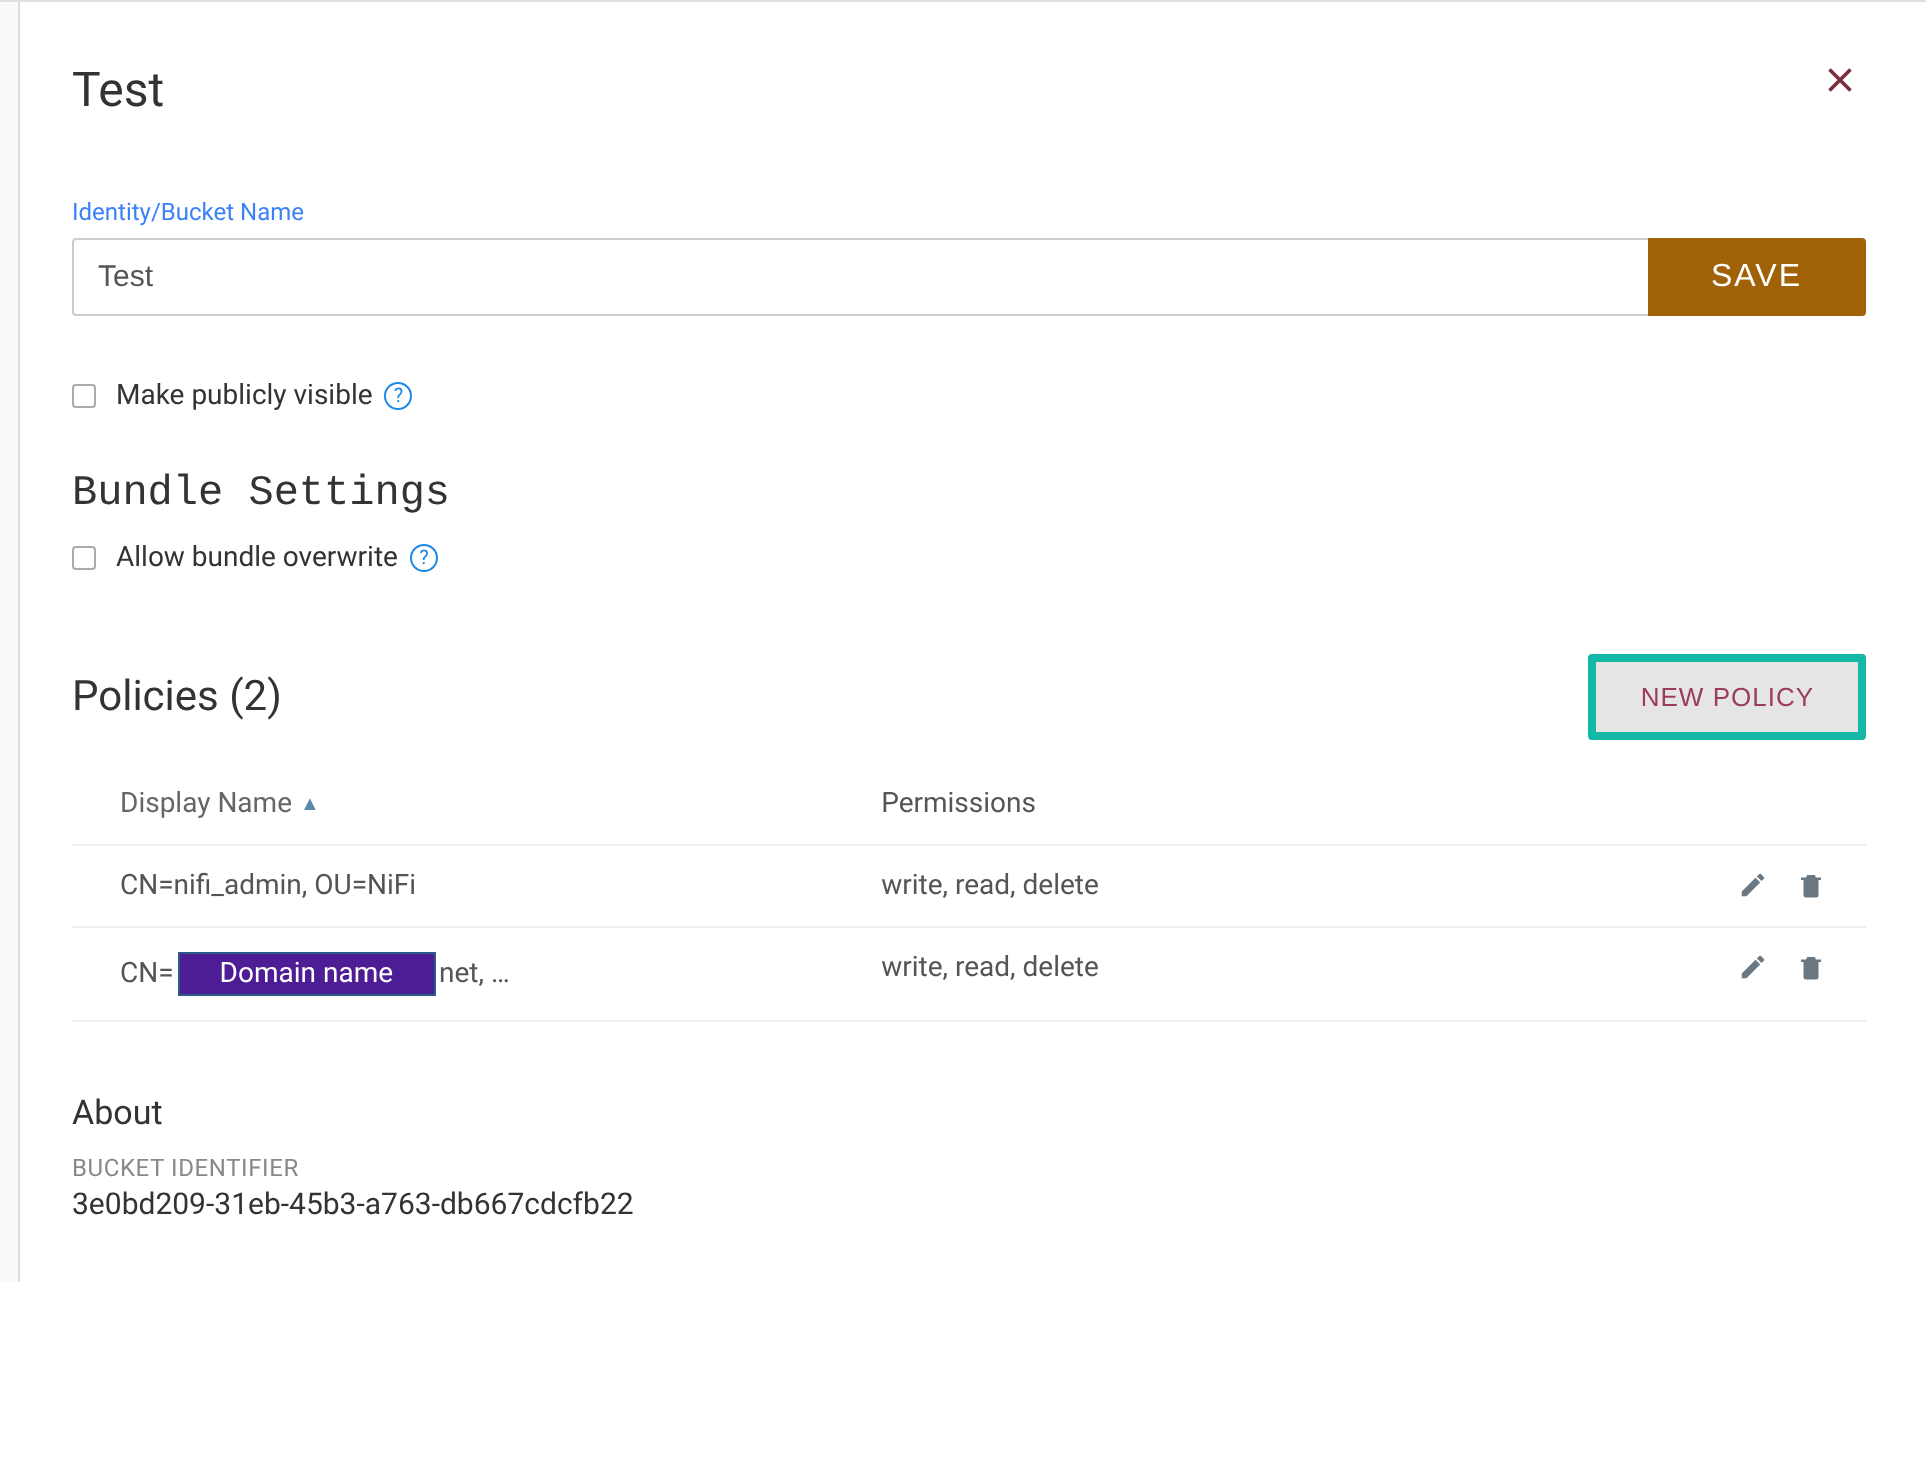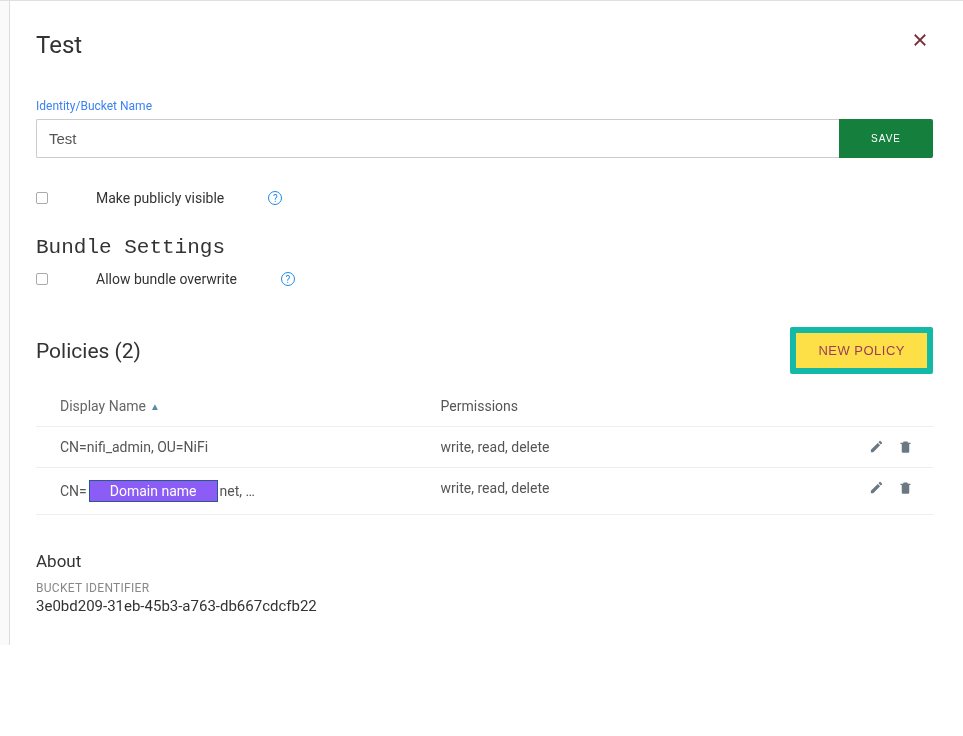--- a/index.html
+++ b/index.html
@@ -6,39 +6,39 @@
     body { font-family: -apple-system, BlinkMacSystemFont, "Segoe UI", Roboto, Arial, sans-serif; background: #fff; color: #333; width: 963px; }
     .panel { border-top: 1px solid #e0e0e0; padding: 30px 30px 30px 36px; position: relative; }
     .sidebar-rail { position: absolute; left: 0; top: 0; bottom: 0; width: 10px; background: #fafafa; border-right: 1px solid #ddd; }
     .header-row { display: flex; align-items: flex-start; justify-content: space-between; margin-bottom: 40px; }
     .page-title { font-size: 24px; font-weight: 400; color: #333; }
     .close-x { cursor: pointer; color: #7a2e3e; font-size: 22px; padding: 0 4px; line-height: 1; }
     .close-x svg { width: 18px; height: 18px; display:block; }
     .field-label { font-size: 12px; color: #3b82f6; margin-bottom: 6px; display: block; }
     .input-row { display: flex; margin-bottom: 32px; }
     .text-input { flex: 1; border: 1px solid #ccc; padding: 10px 12px; font-size: 15px; color: #555; outline: none; border-right: none; border-radius: 2px 0 0 2px; }
-    .save-btn { background: #15803d; color: #fff; border: none; padding: 0 32px; font-size: 10px; letter-spacing: 1px; cursor: pointer; border-radius: 0 2px 2px 0; }
-    .checkbox-row { display: flex; align-items: center; margin-bottom: 18px; font-size: 14px; color: #333; gap: 38px; }
+    .save-btn { background: #a16207; color: #fff; border: none; padding: 0 32px; font-size: 16px; letter-spacing: 1px; cursor: pointer; border-radius: 0 2px 2px 0; }
+    .checkbox-row { display: flex; align-items: center; margin-bottom: 18px; font-size: 14px; color: #333; }
     .chk { width: 12px; height: 12px; border: 1px solid #aaa; border-radius: 2px; margin-right: 10px; display:inline-block; }
     .help-icon { color: #1e88e5; margin-left: 6px; font-size: 14px; cursor: pointer; border: 1px solid #1e88e5; border-radius: 50%; width: 14px; height: 14px; display:inline-flex; align-items:center; justify-content:center; font-size:10px; }
     .section-title { font-size: 21px; font-weight: 400; color: #333; margin-top: 30px; margin-bottom: 12px; font-family: Liberation Mono, monospace; }
     .policies-header { display: flex; align-items: center; justify-content: space-between; margin-top: 40px; margin-bottom: 12px; }
     .policies-title { font-size: 21px; font-weight: 400; color: #333; }
-    .new-policy-btn { border: 6px solid #14b8a6; color: #9c3c5a; background: #fde047; padding: 10px 22px; font-size: 13px; letter-spacing: 0.5px; cursor: pointer; border-radius: 2px; }
+    .new-policy-btn { border: 4px solid #14b8a6; color: #9c3c5a; background: #e5e5e5; padding: 10px 22px; font-size: 13px; letter-spacing: 0.5px; cursor: pointer; border-radius: 2px; }
     .table { width: 100%; }
     .thead, .trow { display: flex; align-items: flex-start; padding: 12px 8px 12px 24px; border-bottom: 1px solid #eee; }
     .thead { color: #666; font-size: 14px; }
     .col-name { flex: 0 0 44%; display:flex; align-items:center; }
     .col-perm { flex: 0 0 38%; color: #555; }
     .col-actions { flex: 1; text-align: right; display:flex; gap:14px; justify-content:flex-end; padding-right: 12px;}
     .sort-caret { color: #5a8aa8; font-size: 10px; margin-left: 4px; }
     .trow .col-name, .trow .col-perm { font-size: 14px; color: #555; }
     .action-icon { color: #6a7883; cursor: pointer; }
     .action-icon svg { width:15px; height:15px; display:block; }
-    .redaction { background: #8b5cf6; color: #fff; border: 1px solid #2a5a8a; padding: 2px 20px; font-size: 14px; margin: 0 2px; display:inline-block; }
+    .redaction { background: #4c1d95; color: #fff; border: 1px solid #2a5a8a; padding: 2px 20px; font-size: 14px; margin: 0 2px; display:inline-block; }
     .about-section { margin-top: 36px; }
     .about-title { font-size: 17px; font-weight: 400; margin-bottom: 10px; }
     .about-label { font-size: 12px; color: #888; letter-spacing: 0.3px; margin-bottom: 2px; }
     .about-value { font-size: 15px; color: #333; }
   </style>
 </head>
 <body>
 
 <div class="panel">
   <div class="sidebar-rail"></div>

